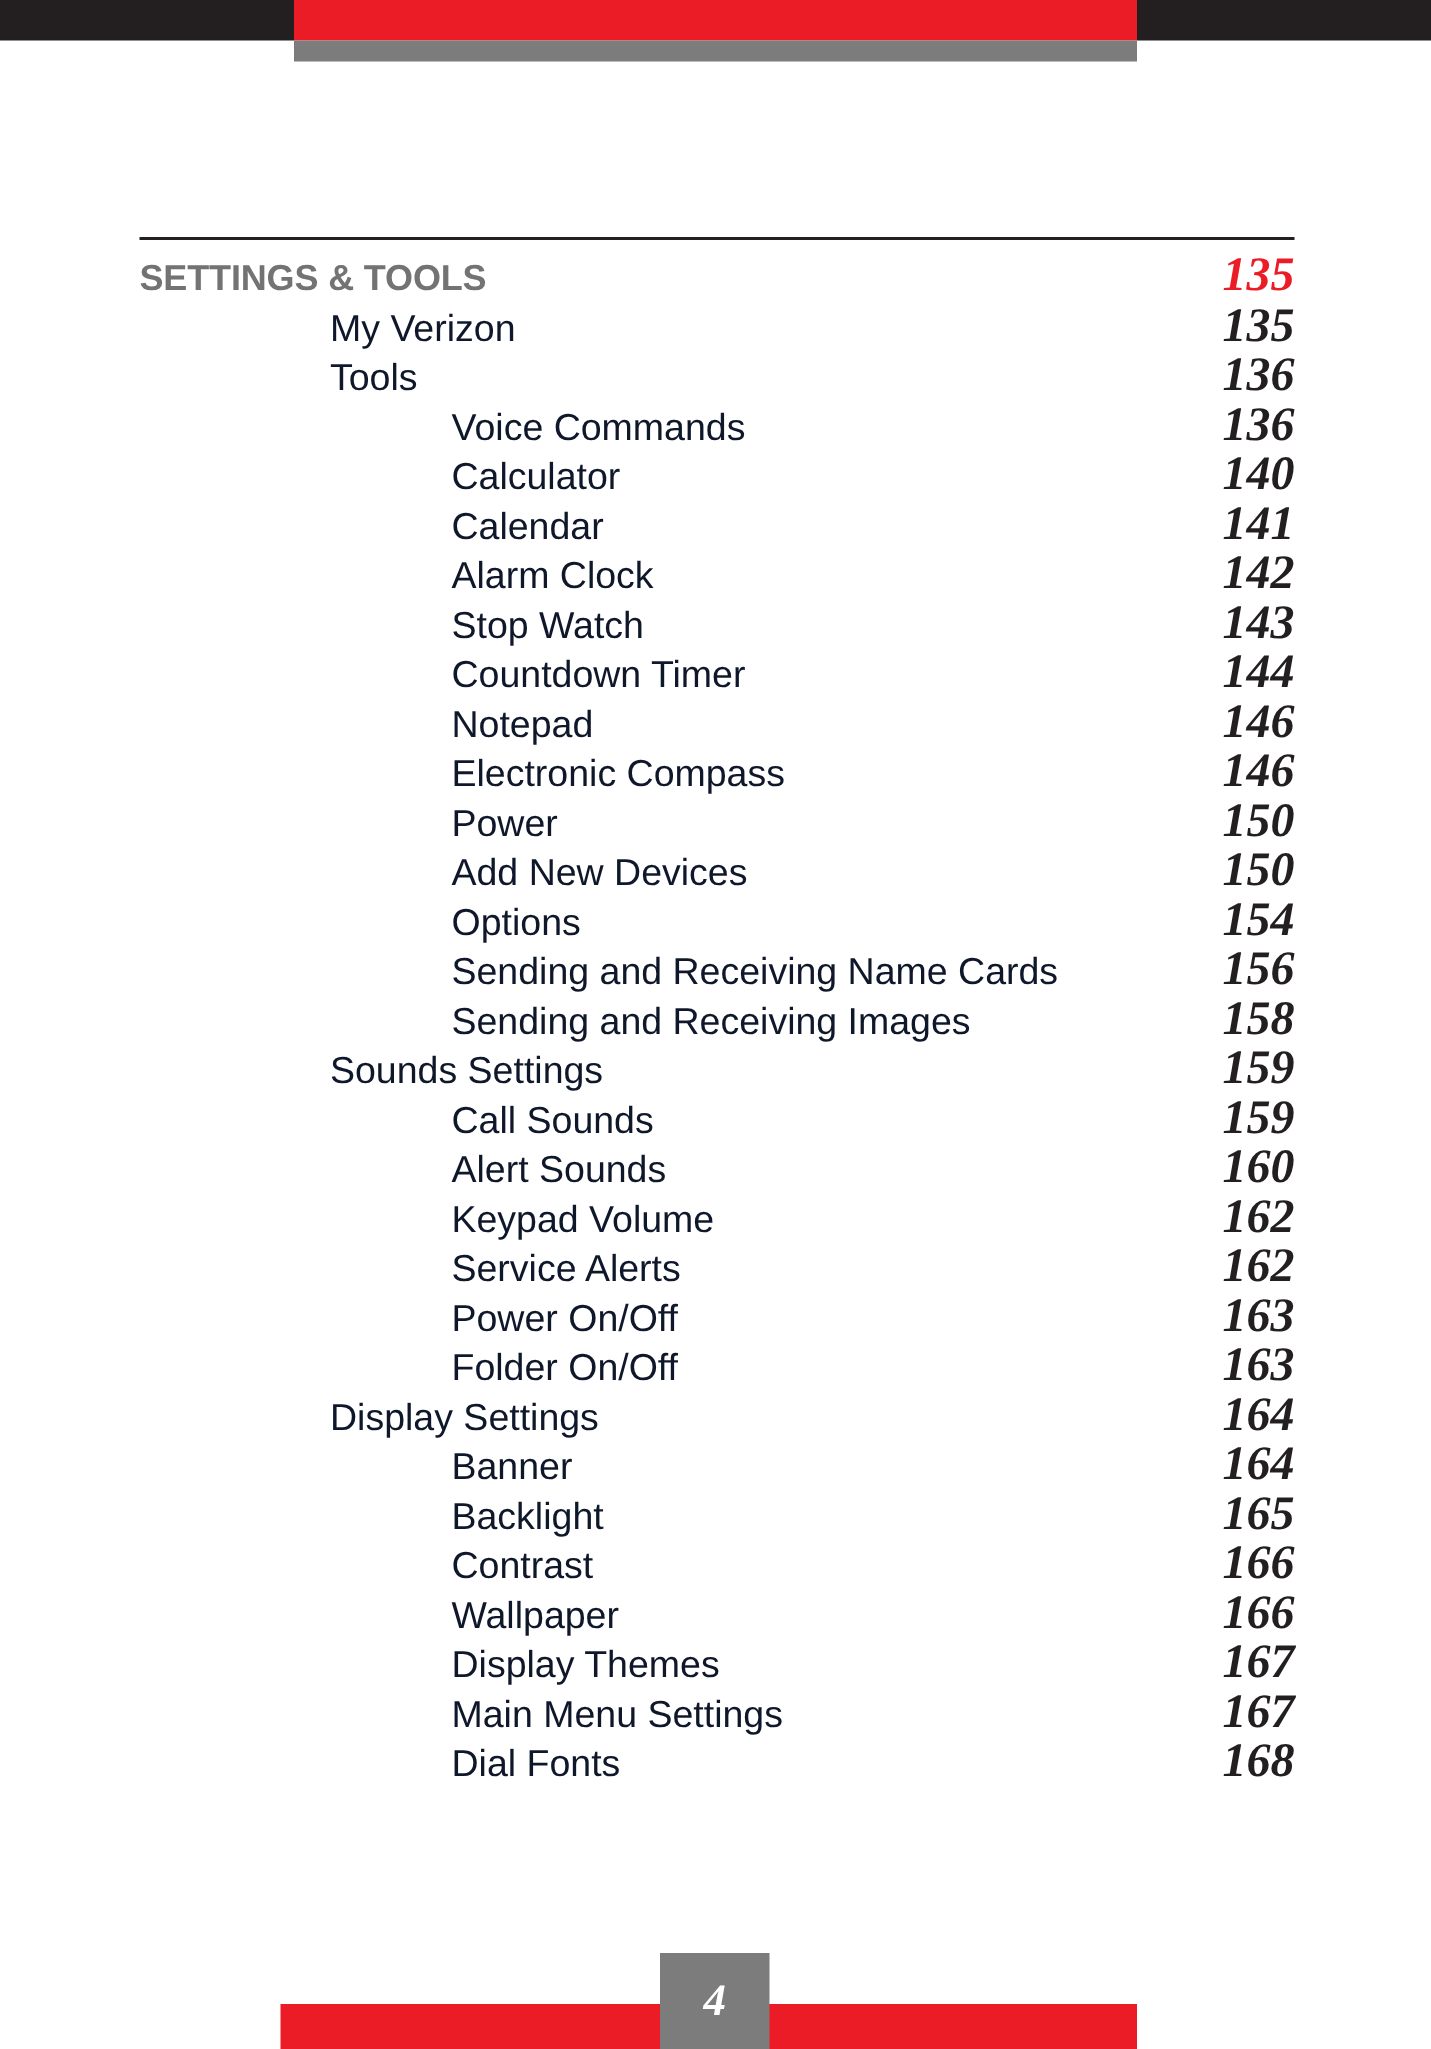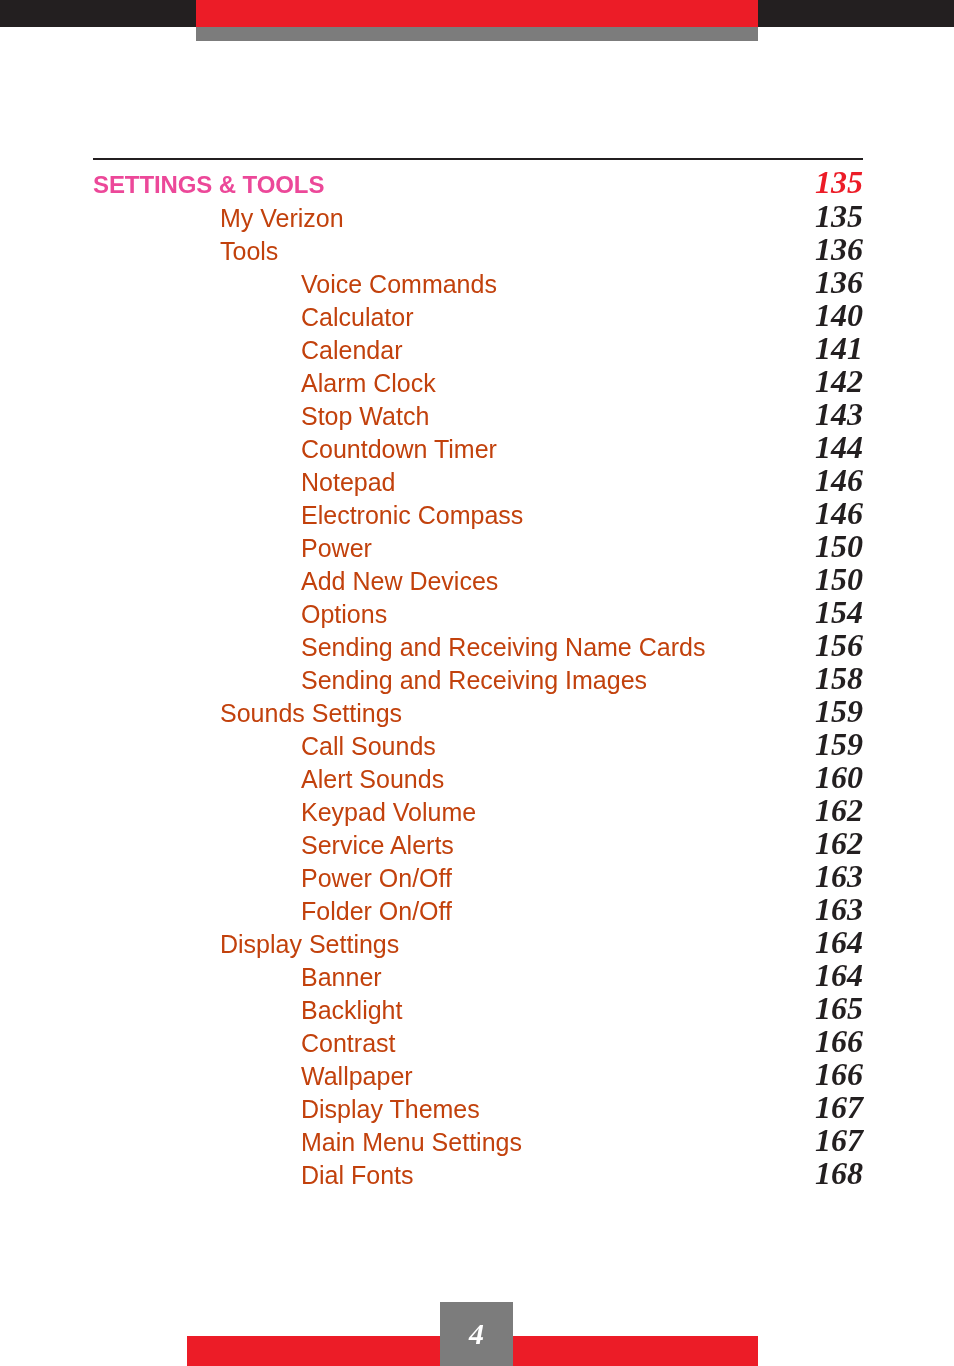--- a/index.html
+++ b/index.html
@@ -64,21 +64,21 @@
 
   .toc-row {
     display: flex;
     align-items: baseline;
     height: 33px;
     width: 100%;
   }
   .toc-label {
     flex: 1 1 auto;
     white-space: nowrap;
-    color: #c2410c;
+    color: #0f172a;
     font-family: "Liberation Sans", sans-serif;
     font-size: 25px;
     font-weight: normal;
     line-height: 33px;
   }
   .toc-page {
     flex: 0 0 auto;
     text-align: right;
     min-width: 62px;
     color: #231f20;
@@ -86,21 +86,21 @@
     font-style: italic;
     font-weight: bold;
     font-size: 32px;
     line-height: 33px;
   }
 
   
   .lvl-0 .toc-label {
     font-weight: bold;
     font-size: 24px;
-    color: #ec4899;
+    color: #737373;
     letter-spacing: -0.1px;
   }
   .lvl-0 .toc-page { color: #ec1c27; }
   .lvl-0 { height: 36px; }
   .lvl-0 .toc-label, .lvl-0 .toc-page { line-height: 36px; }
 
   
   .lvl-1 .toc-label { padding-left: 127px; }
   
   .lvl-2 .toc-label { padding-left: 208px; }

